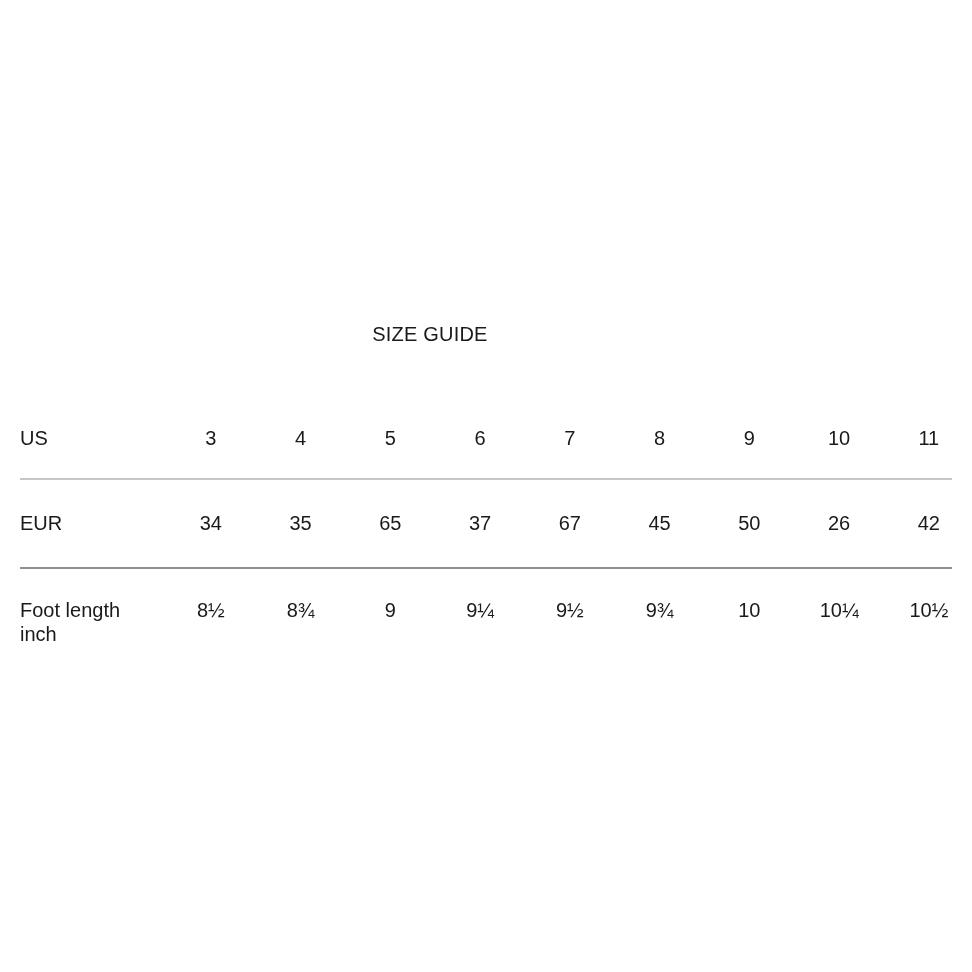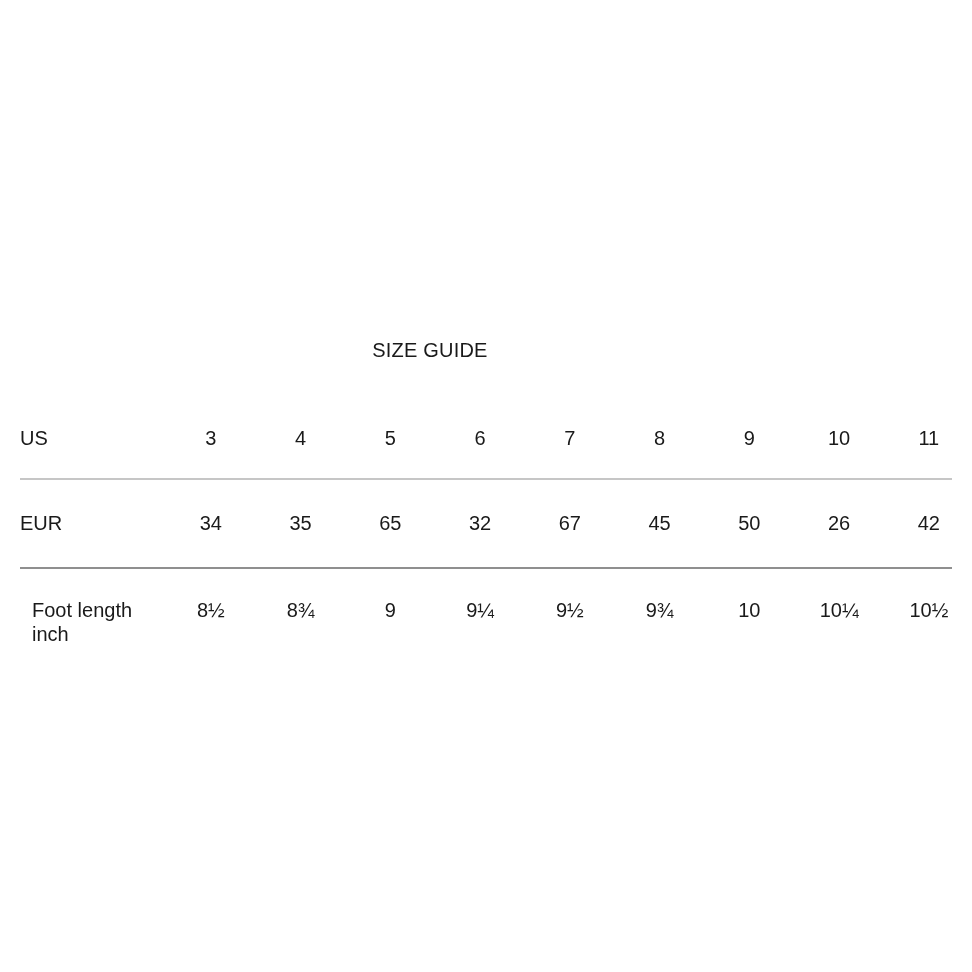--- a/index.html
+++ b/index.html
@@ -21,39 +21,37 @@
   .title {
     position: absolute;
     top: 322px;
     left: 0;
     width: 860px;
     text-align: center;
     font-size: 20px;
     line-height: 24px;
     font-weight: 400;
     letter-spacing: 0.2px;
-    margin-top: 16px;
   }
   .size-row {
     position: absolute;
     left: 20px;
     width: 954px;
     display: grid;
     grid-template-columns: 146px repeat(9, 89.75px);
     align-items: start;
     font-size: 20px;
     line-height: 24px;
   }
   .size-row .row-label {
     font-weight: 400;
     text-align: left;
   }
   .size-row .row-label .label-line {
     display: block;
-    margin-left: 12px;
   }
   .size-row .cell {
     text-align: center;
     font-weight: 400;
   }
   .row-us   { top: 426px; }
   .row-eur  { top: 511px; }
   .row-foot { top: 598px; }
   .divider {
     position: absolute;
@@ -94,21 +92,21 @@
     <div class="cell">11</div>
   </div>
 
   <div class="divider divider-1"></div>
 
   <div class="size-row row-eur">
     <div class="row-label">EUR</div>
     <div class="cell">34</div>
     <div class="cell">35</div>
     <div class="cell">65</div>
-    <div class="cell">32</div>
+    <div class="cell">37</div>
     <div class="cell">67</div>
     <div class="cell">45</div>
     <div class="cell">50</div>
     <div class="cell">26</div>
     <div class="cell">42</div>
   </div>
 
   <div class="divider divider-2"></div>
 
   <div class="size-row row-foot">

